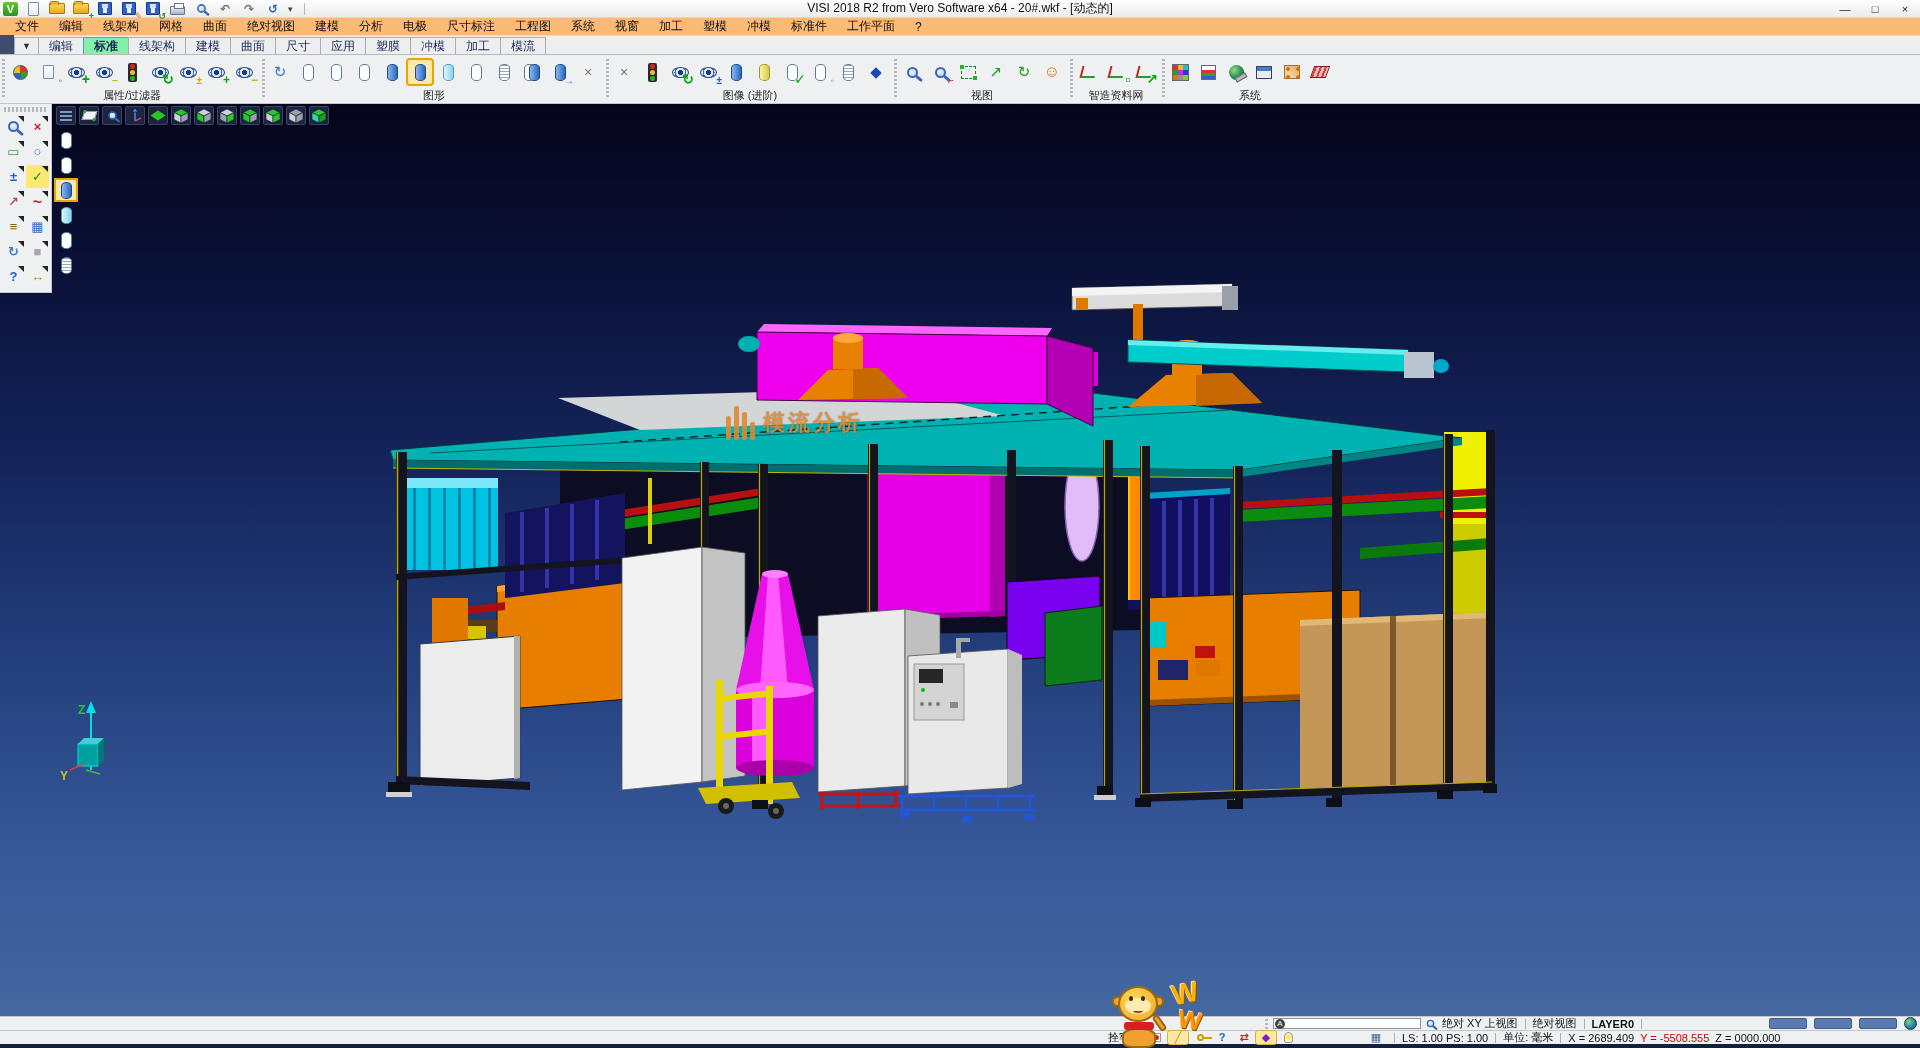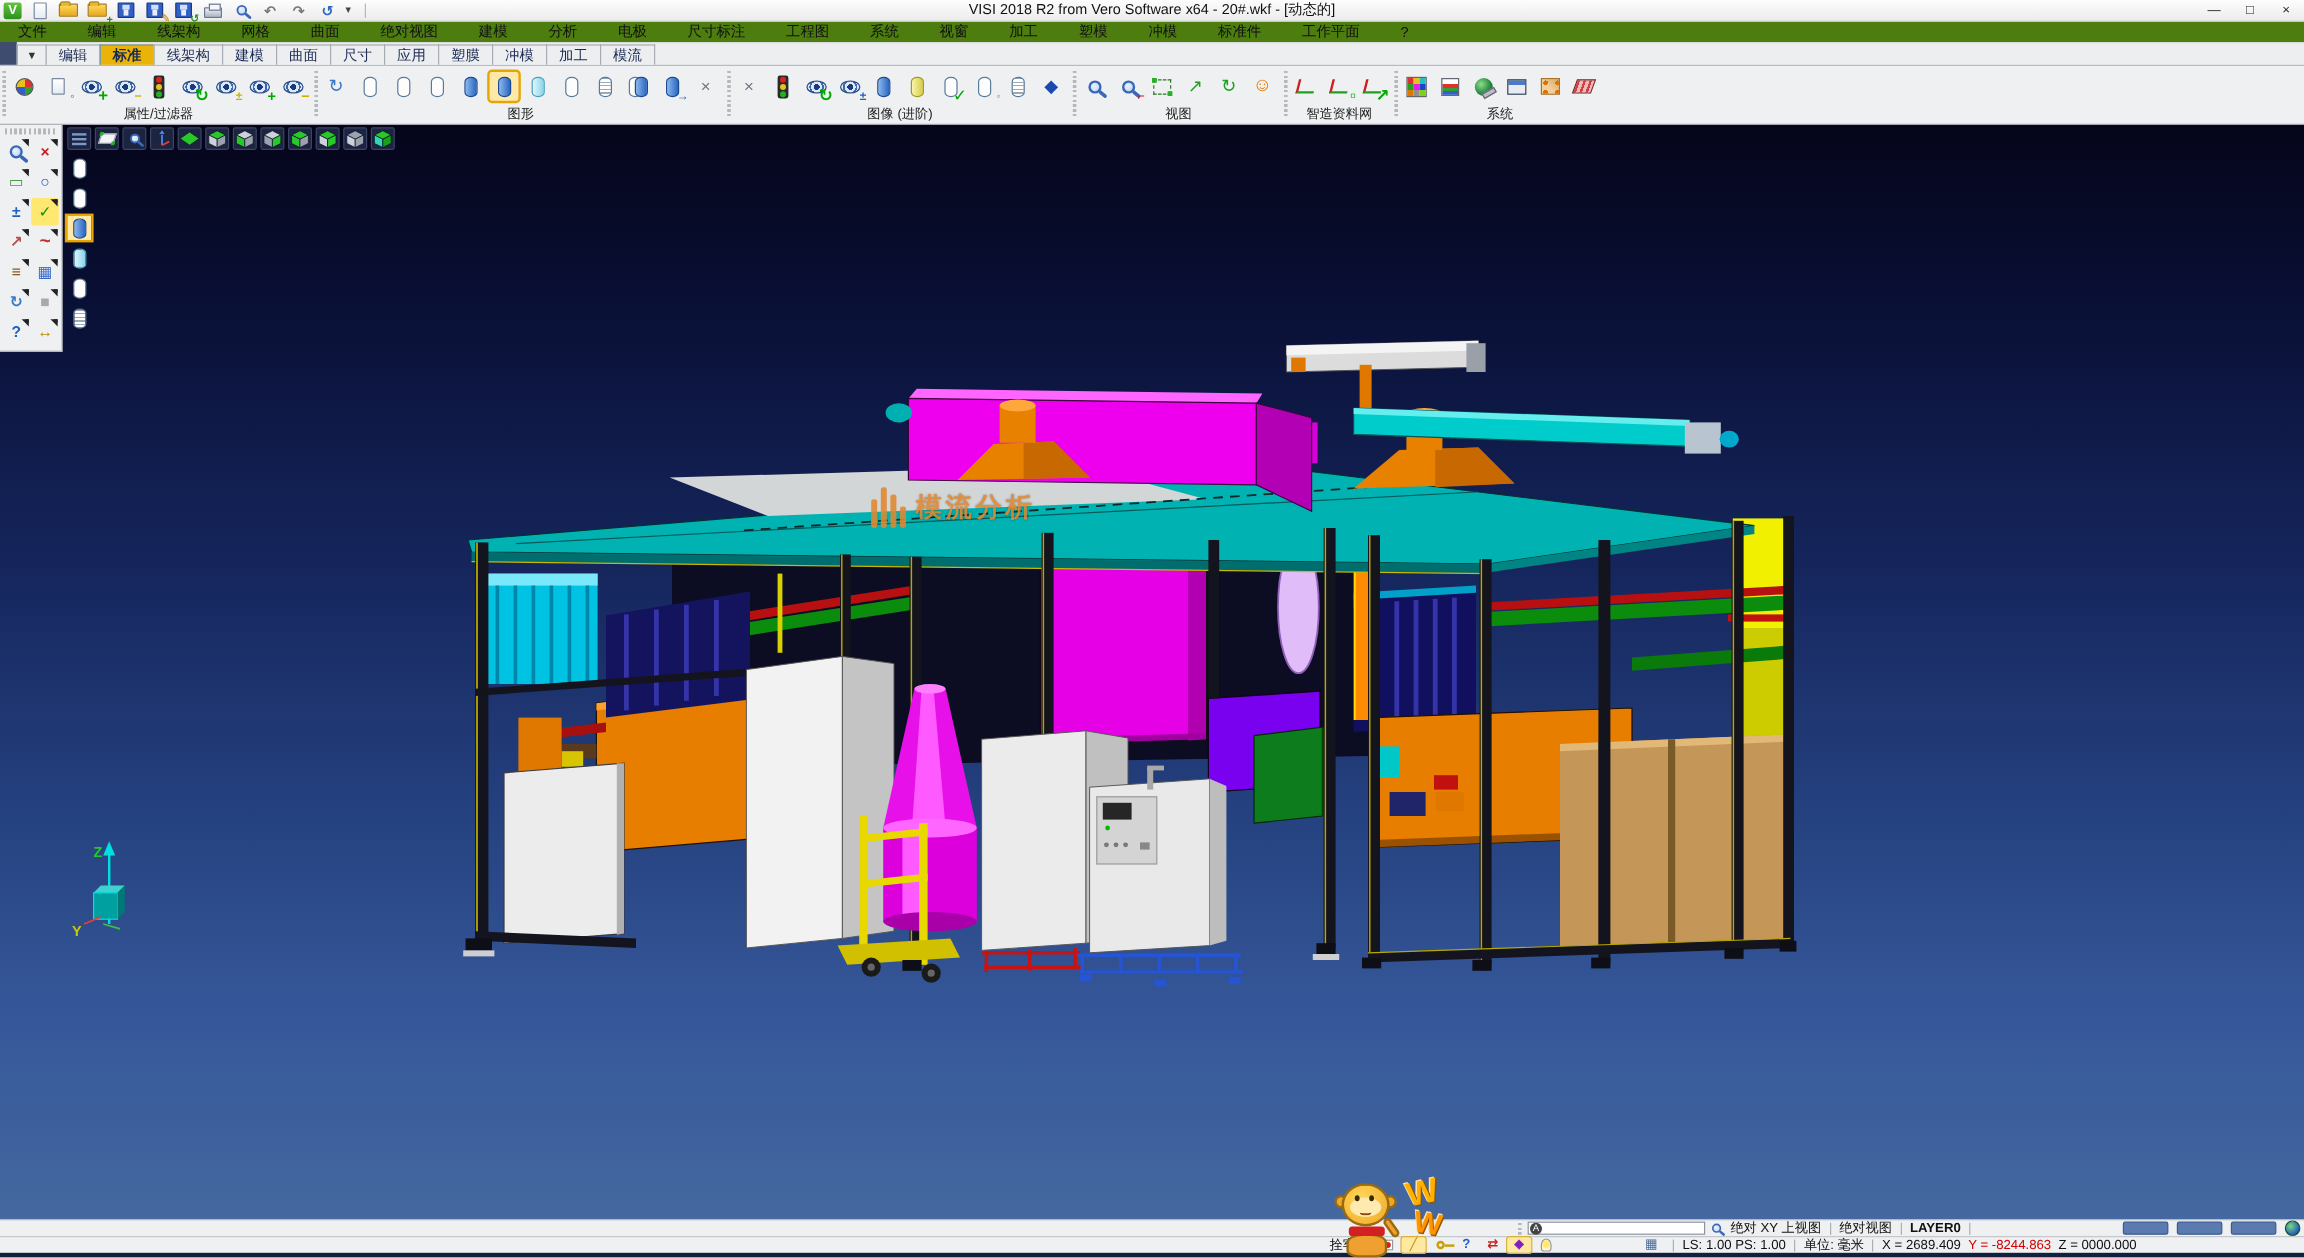--- a/index.html
+++ b/index.html
@@ -22,29 +22,29 @@
   .folder::before{content:"";position:absolute;top:-3px;left:0;width:7px;height:3px;background:#e8b830;border:1px solid #a87818;border-bottom:none;border-radius:2px 2px 0 0}
   .floppy{width:14px;height:13px;background:#3060c8;border:1px solid #1a3a80;position:relative;border-radius:1px}
   .floppy::before{content:"";position:absolute;top:1px;left:3px;right:3px;height:4px;background:#cfe0f8}
   .floppy::after{content:"";position:absolute;bottom:1px;left:4px;right:4px;height:5px;background:#e8eef8}
   .printer{width:15px;height:9px;background:linear-gradient(#eef2f8,#aab4c4);border:1px solid #68788c;border-radius:1px;position:relative;margin-top:4px}
   .printer::before{content:"";position:absolute;left:3px;top:-4px;width:8px;height:4px;background:#f4f6fa;border:1px solid #68788c}
   .mini{position:absolute;right:-4px;bottom:-4px;font-size:9px;font-weight:bold}
   .rel{position:relative}
 
   
-  .menubar{height:18px;background:#4d7c0f;display:flex;align-items:center;gap:16px;padding-left:6px;font-size:12px;color:#111;border-bottom:1px solid #dcdcdc}
+  .menubar{height:18px;background:#fdba74;display:flex;align-items:center;gap:2px;padding-left:6px;font-size:12px;color:#111;border-bottom:1px solid #dcdcdc}
   .menubar span{padding:1px 9px;cursor:default}
 
   
   .tabrow{height:19px;background:#eceef0;display:flex;align-items:flex-end;border-bottom:1px solid #b8bcc2}
   .corner{width:14px;height:19px;background:#3e4c70}
   .tab{font-size:12px;color:#1a2a55;padding:2px 10px 1px;border:1px solid #a8acb4;border-bottom:none;background:#eceef0;margin-right:-1px;height:17px;display:flex;align-items:center}
   .tab.caret-tab{padding:2px 7px;font-size:9px;color:#333}
-  .tab.active{background:#eab308;border-color:#6a94c4;font-weight:bold}
+  .tab.active{background:#86efac;border-color:#6a94c4;font-weight:bold}
 
   
   .toolbar{height:49px;background:#eef0f2;display:flex;align-items:stretch;border-bottom:1px solid #c4c8cc}
   .tgroup{display:flex;flex-direction:column;justify-content:space-between;padding:3px 4px 1px 8px;position:relative}
   .tgroup::before{content:"";position:absolute;left:2px;top:4px;bottom:4px;width:3px;background:repeating-linear-gradient(180deg,#b4b8bc 0 2px,transparent 2px 4px)}
   .ticons{display:flex;align-items:center;gap:4px;height:28px}
   .tlabel{text-align:center;font-size:11px;color:#222;height:14px;line-height:14px}
   .ic{width:24px;height:24px;display:flex;align-items:center;justify-content:center;border-radius:2px}
   .ic .g{font-size:14px;font-weight:bold;line-height:1}
   .sel{outline:2px solid #e8a400;background:#ffe9a8}
@@ -872,21 +872,21 @@
     <span style="width:66px"></span>
     <span class="sic2">
         <span class="g" style="color:#4a6a9a">▦</span>
       </span>
     <span class="ssep"></span>
     <span class="stext">LS: 1.00 PS: 1.00</span>
     <span class="ssep"></span>
     <span class="stext">单位: 毫米</span>
     <span class="ssep"></span>
     <span class="stext">X = 2689.409</span>
-    <span class="stext" style="color:#d00000;margin-left:6px">Y = -8244.863</span>
+    <span class="stext" style="color:#d00000;margin-left:6px">Y = -5508.555</span>
     <span class="stext" style="margin-left:6px">Z = 0000.000</span>
     <span style="width:38px"></span>
   </div>
 
   <div class="taskstrip"></div>
 
   <div class="mascot">
     <span class="mW w1">W</span>
     <span class="mW w2">W</span>
     <span class="marm"></span>

